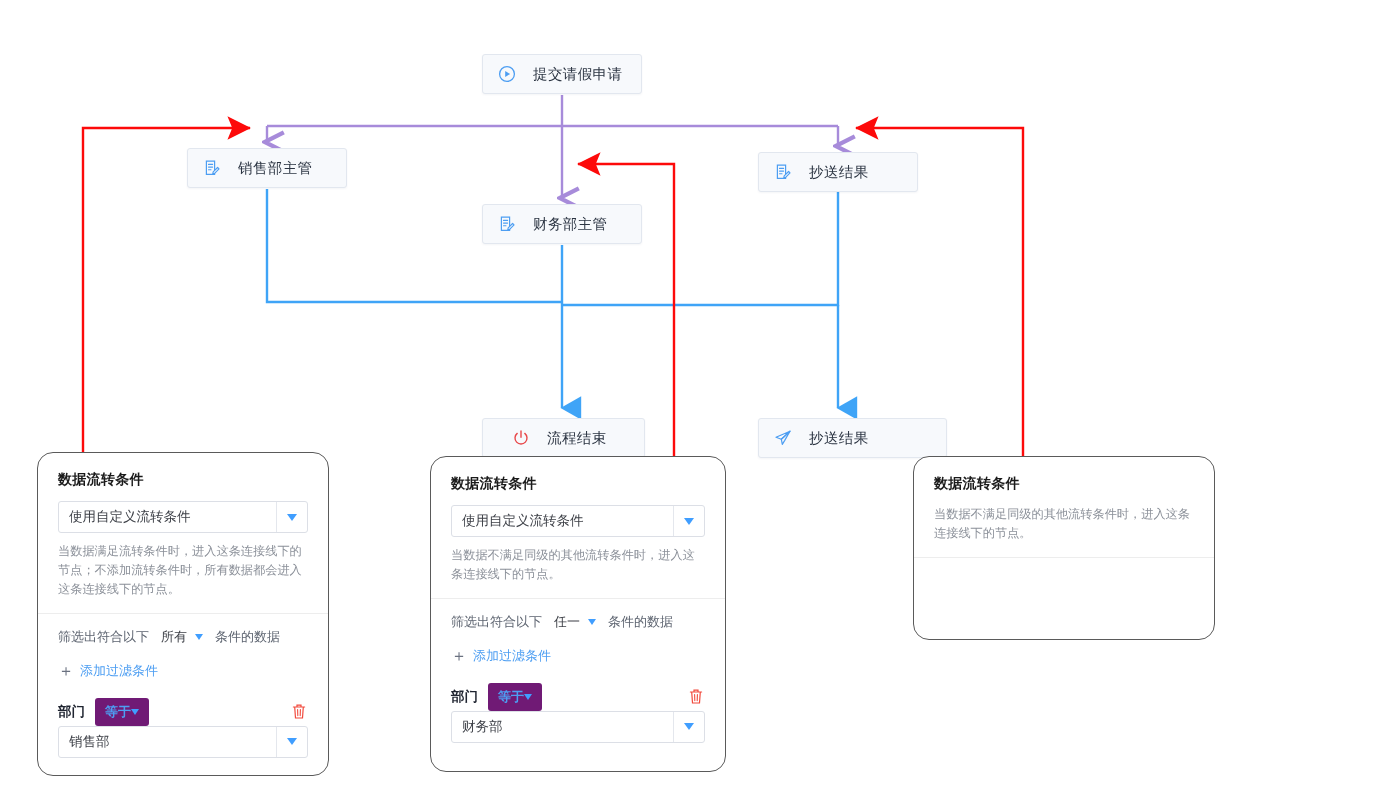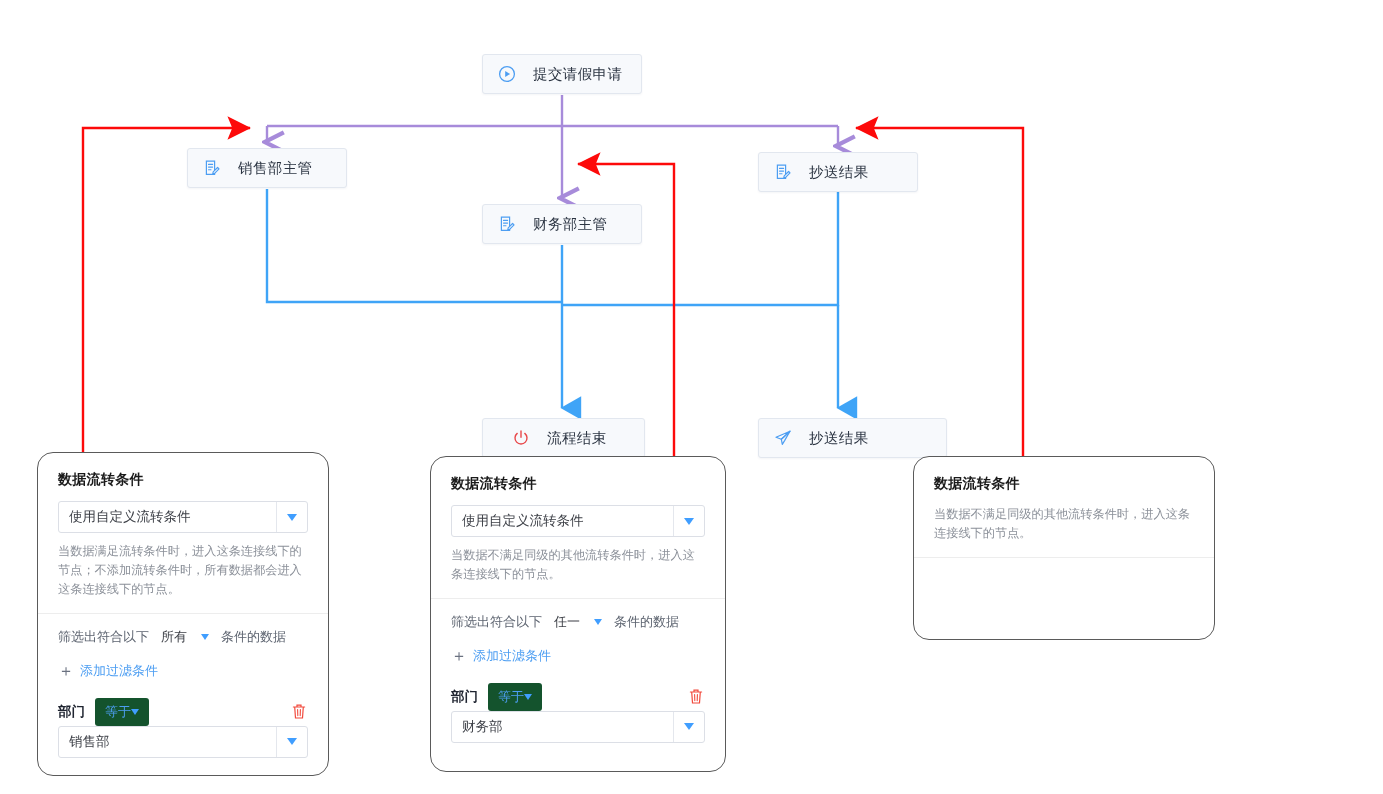--- a/index.html
+++ b/index.html
@@ -116,21 +116,21 @@
     display: flex;
     align-items: center;
     font-size: 13px;
     color: #5d6470;
     margin-top: 14px;
     gap: 8px;
   }
   .filter-row .scope {
     display: inline-flex;
     align-items: center;
-    gap: 14px;
+    gap: 8px;
     color: #3c3f46;
     font-weight: normal;
     margin: 0 4px;
   }
   .add-link {
     display: flex;
     align-items: center;
     gap: 6px;
     color: #4d9ef2;
     font-size: 13px;
@@ -152,25 +152,26 @@
     font-size: 13.5px;
     font-weight: bold;
     color: #1f2430;
     margin-right: 10px;
     white-space: nowrap;
   }
   .op-chip {
     display: inline-flex;
     align-items: center;
     gap: 0;
-    background: #14532d;
+    background: #701a75;
     color: #4d9ef2;
     font-size: 13px;
     padding: 5px 10px;
     border-radius: 3px;
+    font-weight: bold;
   }
   .trash {
     margin-left: auto;
     width: 18px; height: 18px;
     display: flex; align-items: center; justify-content: center;
     cursor: pointer;
   }
   .value-select { }
 </style>
 </head>

